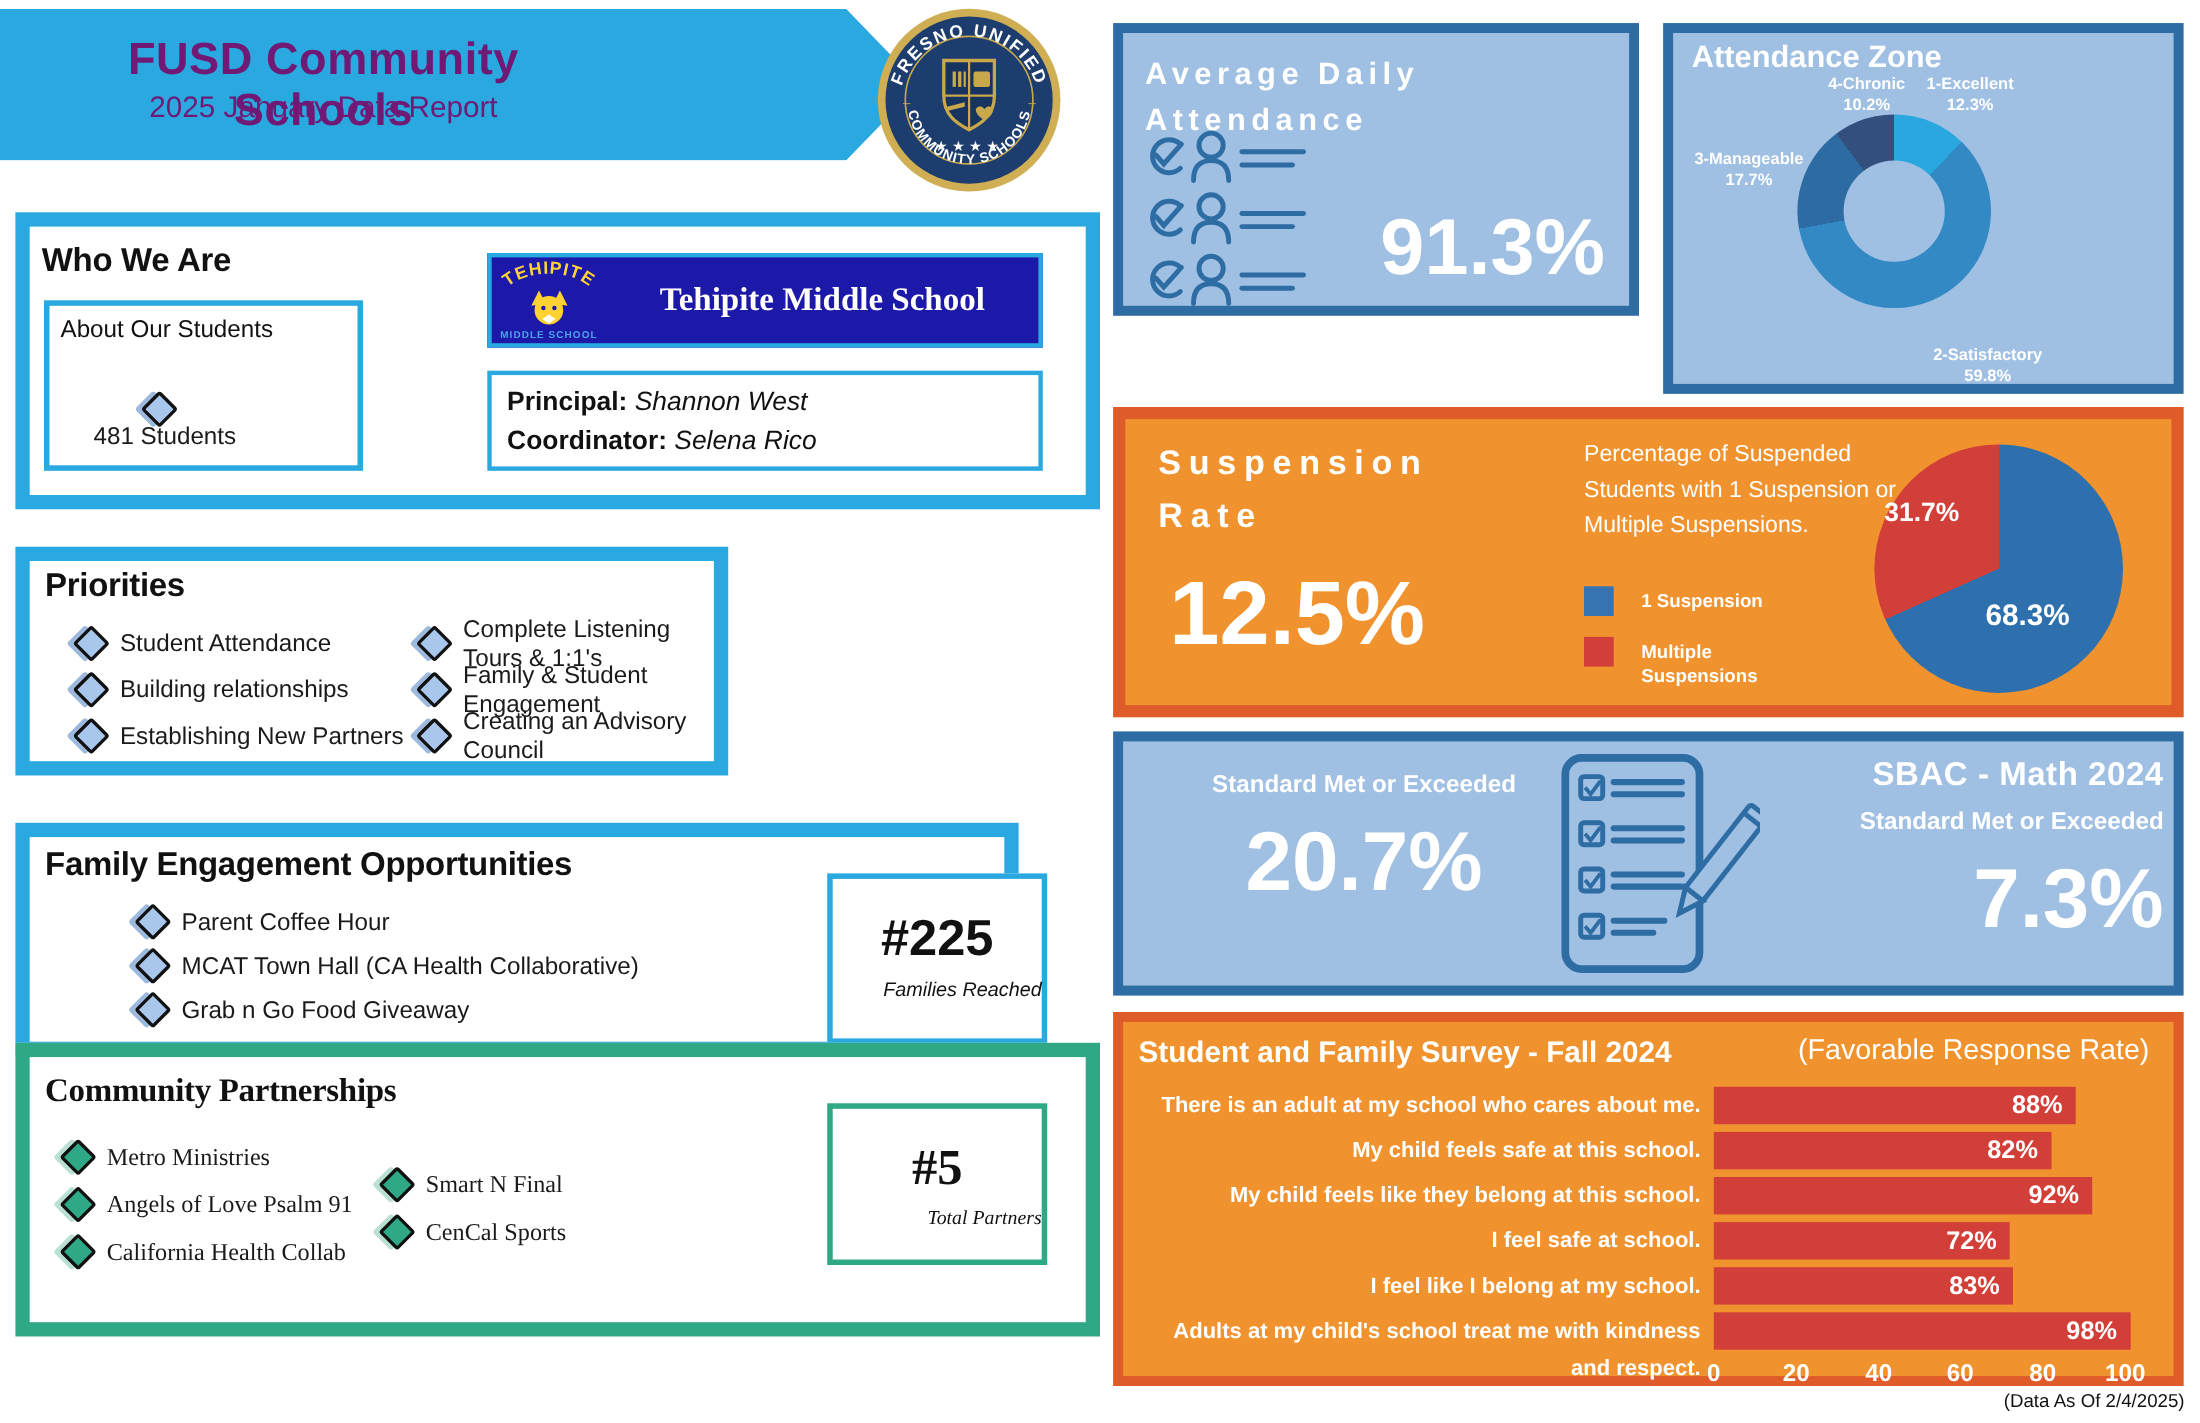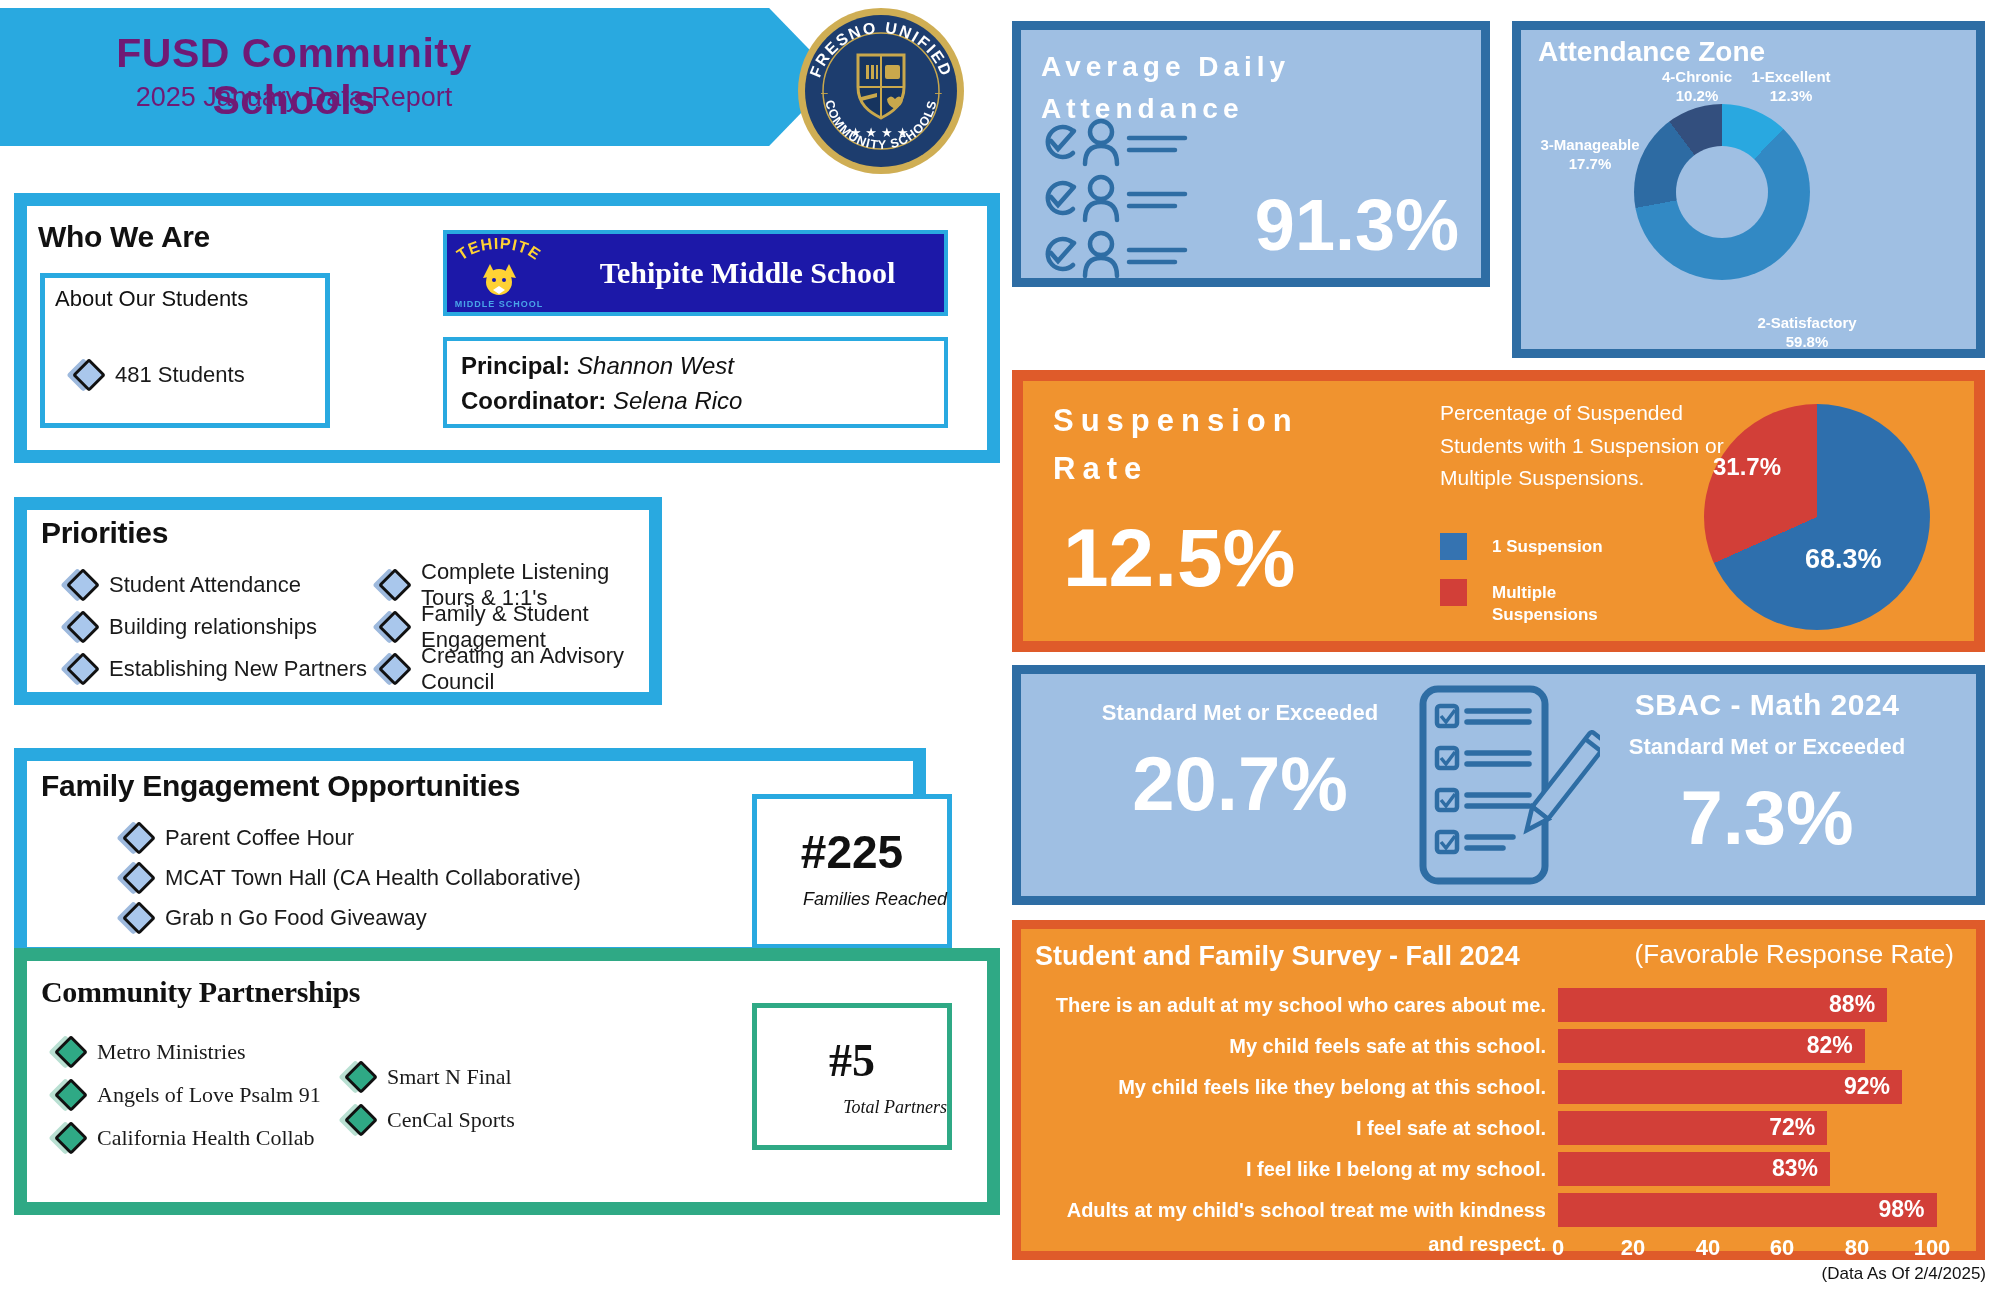--- a/index.html
+++ b/index.html
@@ -111,21 +111,21 @@
       <text x="26" y="92" font-size="12" fill="#c9a84c">–</text>
       <text x="140" y="92" font-size="12" fill="#c9a84c">–</text>
     </svg>
   </div>
 
   <div class="box-blue" style="left:14px;top:193px;width:986px;height:270px;">
     <div class="h-black" style="left:11px;top:14px;">Who We Are</div>
 
     <div class="thin-blue" style="left:13px;top:67px;width:290px;height:155px;">
       <div style="position:absolute;left:10px;top:8px;font-size:22px;color:#111;">About Our Students</div>
-      <div class="li-row" style="left:28px;top:82px;">
+      <div class="li-row" style="left:40px;top:82px;flex-direction:column;">
         <span class="diamond d-blue"></span>
         <span>481 Students</span>
       </div>
     </div>
 
     <div class="school-banner">
       <svg width="104" height="78" viewBox="0 0 104 78" style="flex:none;">
         <defs>
             <path id="tehArc" d="M 12,30 A 44,26 0 0 1 92,30"></path>
           </defs>
@@ -326,21 +326,21 @@
             <line x1="52" y1="164" x2="88" y2="164"></line>
         </g>
         <g transform="rotate(38 140 110)" stroke-width="4.5">
           <rect x="130" y="38" width="20" height="96" rx="3" fill="#9fbfe3"></rect>
           <polygon points="130,134 150,134 140,156" fill="#9fbfe3"></polygon>
           <line x1="130" y1="48" x2="150" y2="48"></line>
         </g>
       </svg>
     </div>
 
-    <div class="sbac-col" style="left:546px;top:14px;">
+    <div class="sbac-col" style="left:546px;top:14px;text-align:right;">
       <div class="sbac-title">SBAC - Math 2024</div>
       <div class="sbac-sub">Standard Met or Exceeded</div>
       <div class="sbac-val">7.3%</div>
     </div>
   </div>
 
   <div class="panel-orange" style="left:1012px;top:920px;width:973px;height:340px;border-width:9px;">
     <div class="survey-title">Student and Family Survey - Fall 2024</div>
     <div class="survey-sub">(Favorable Response Rate)</div>
 

